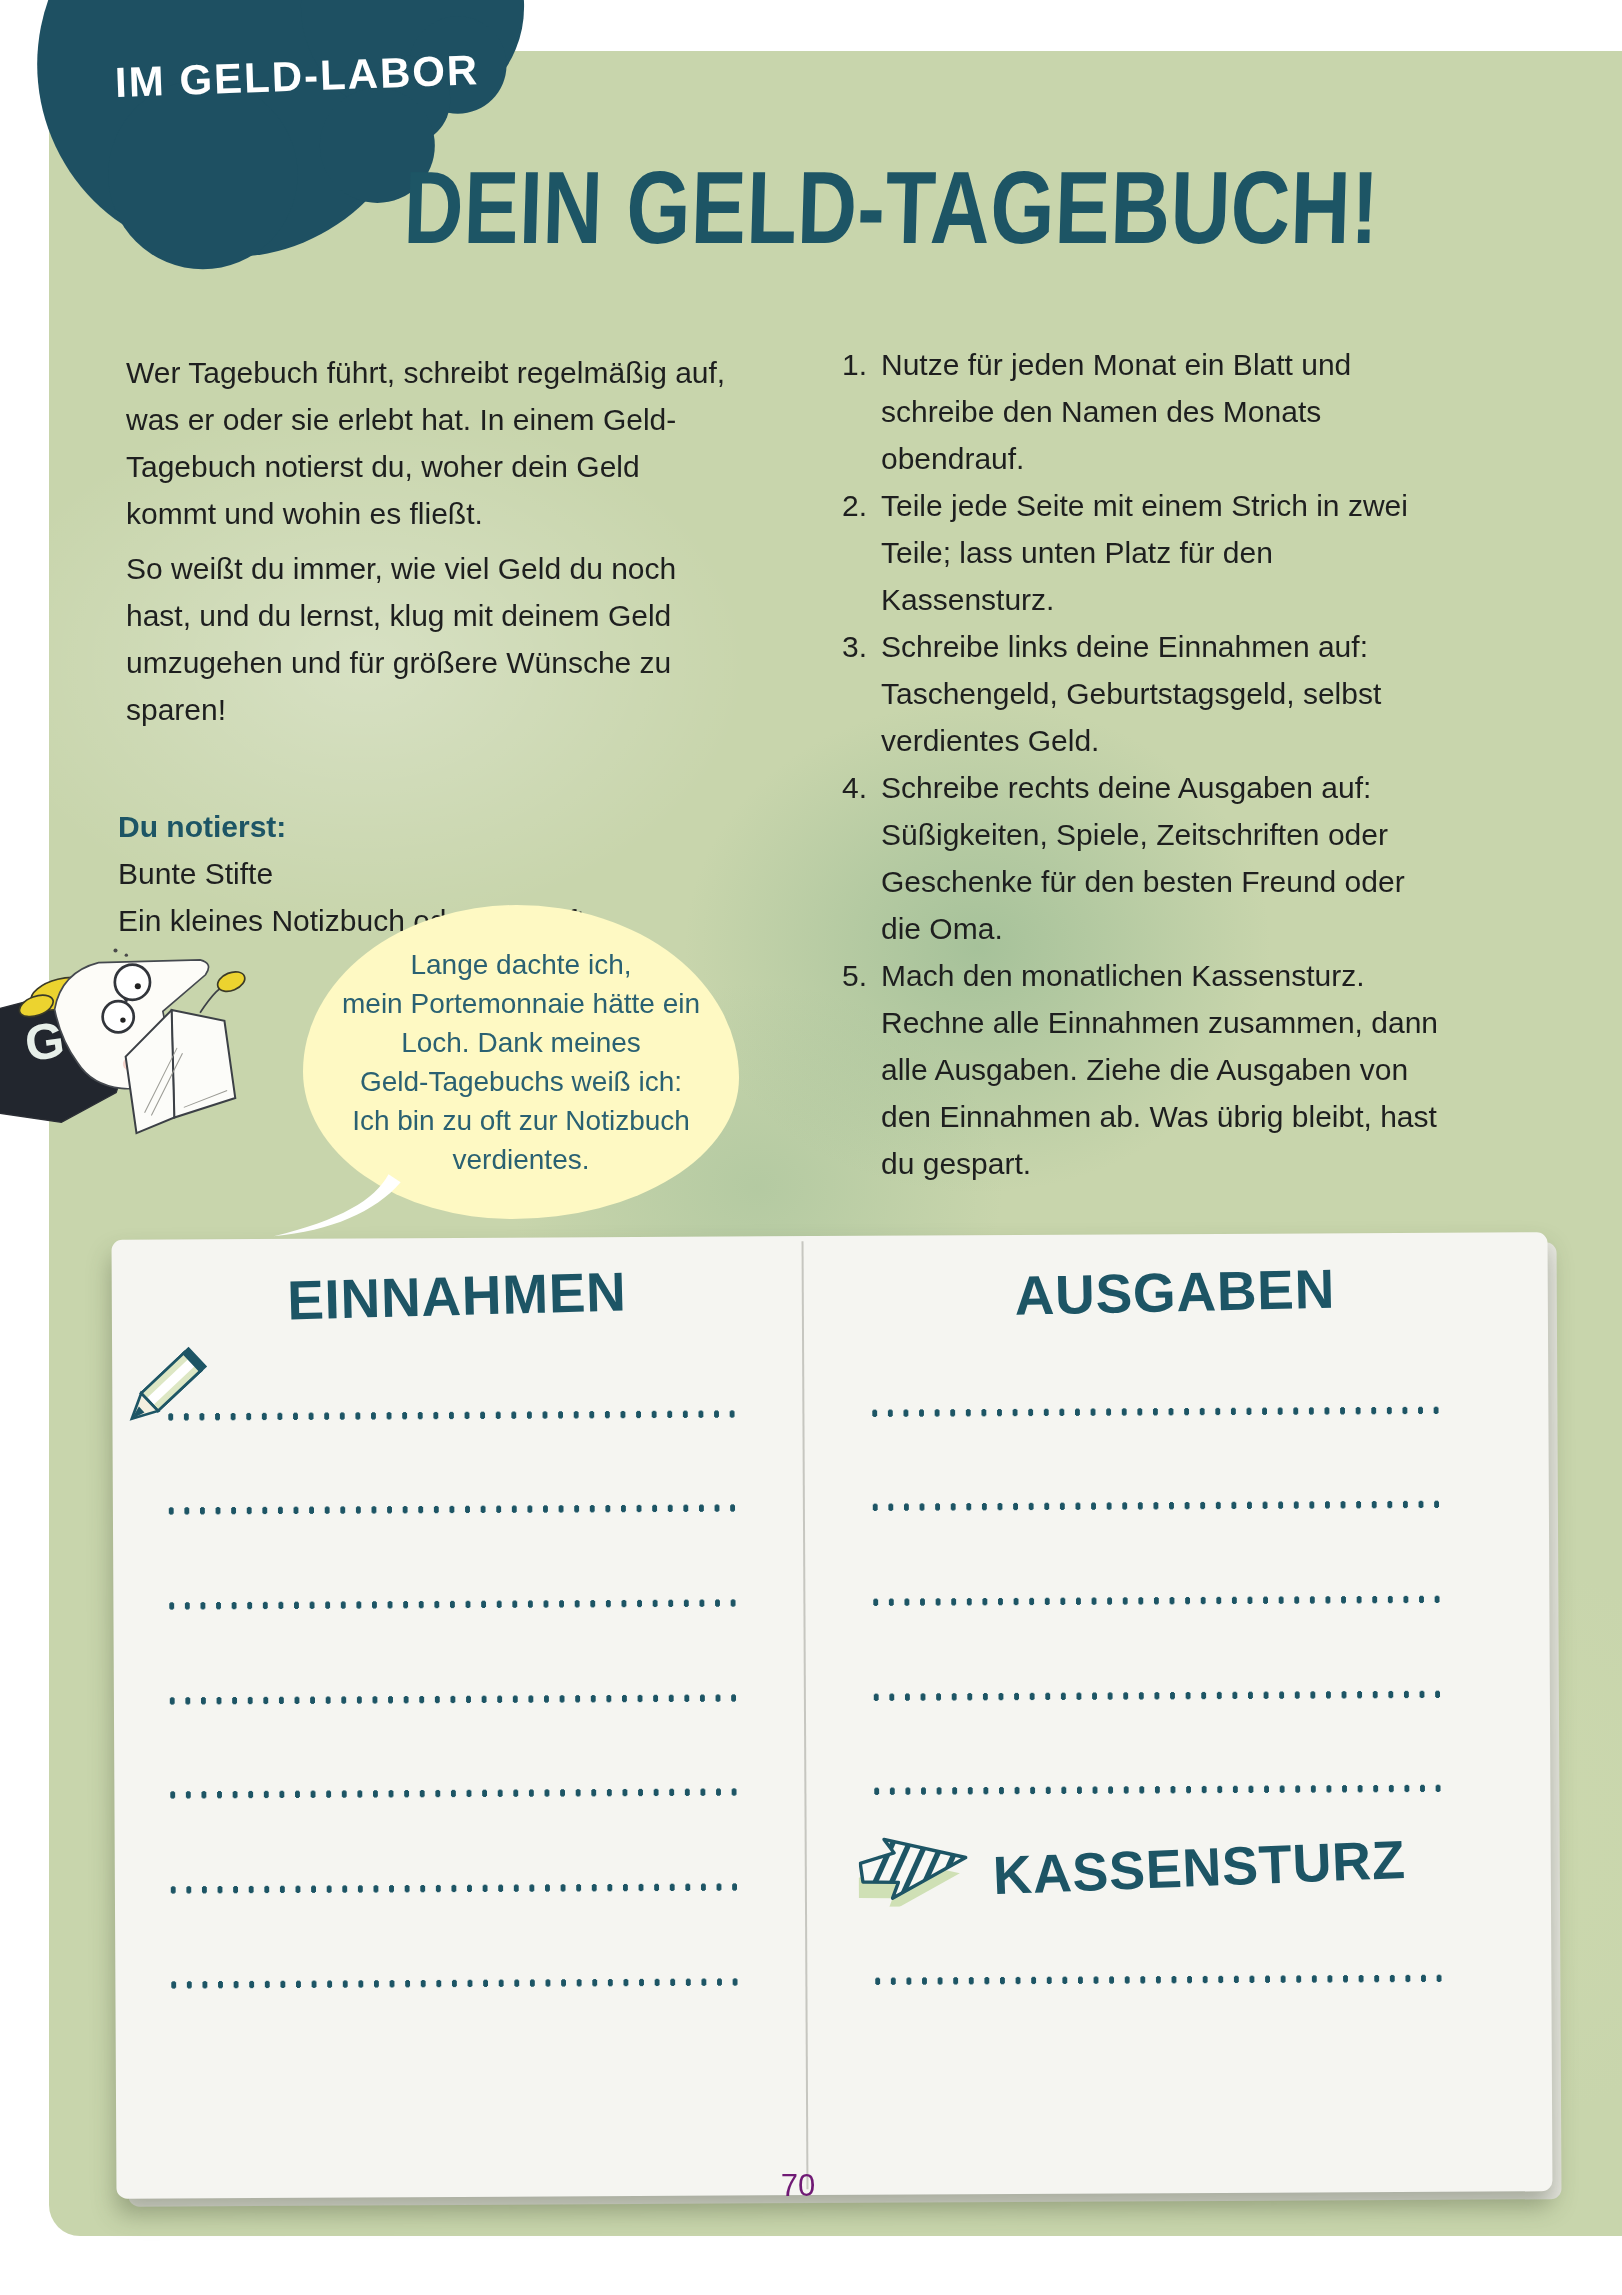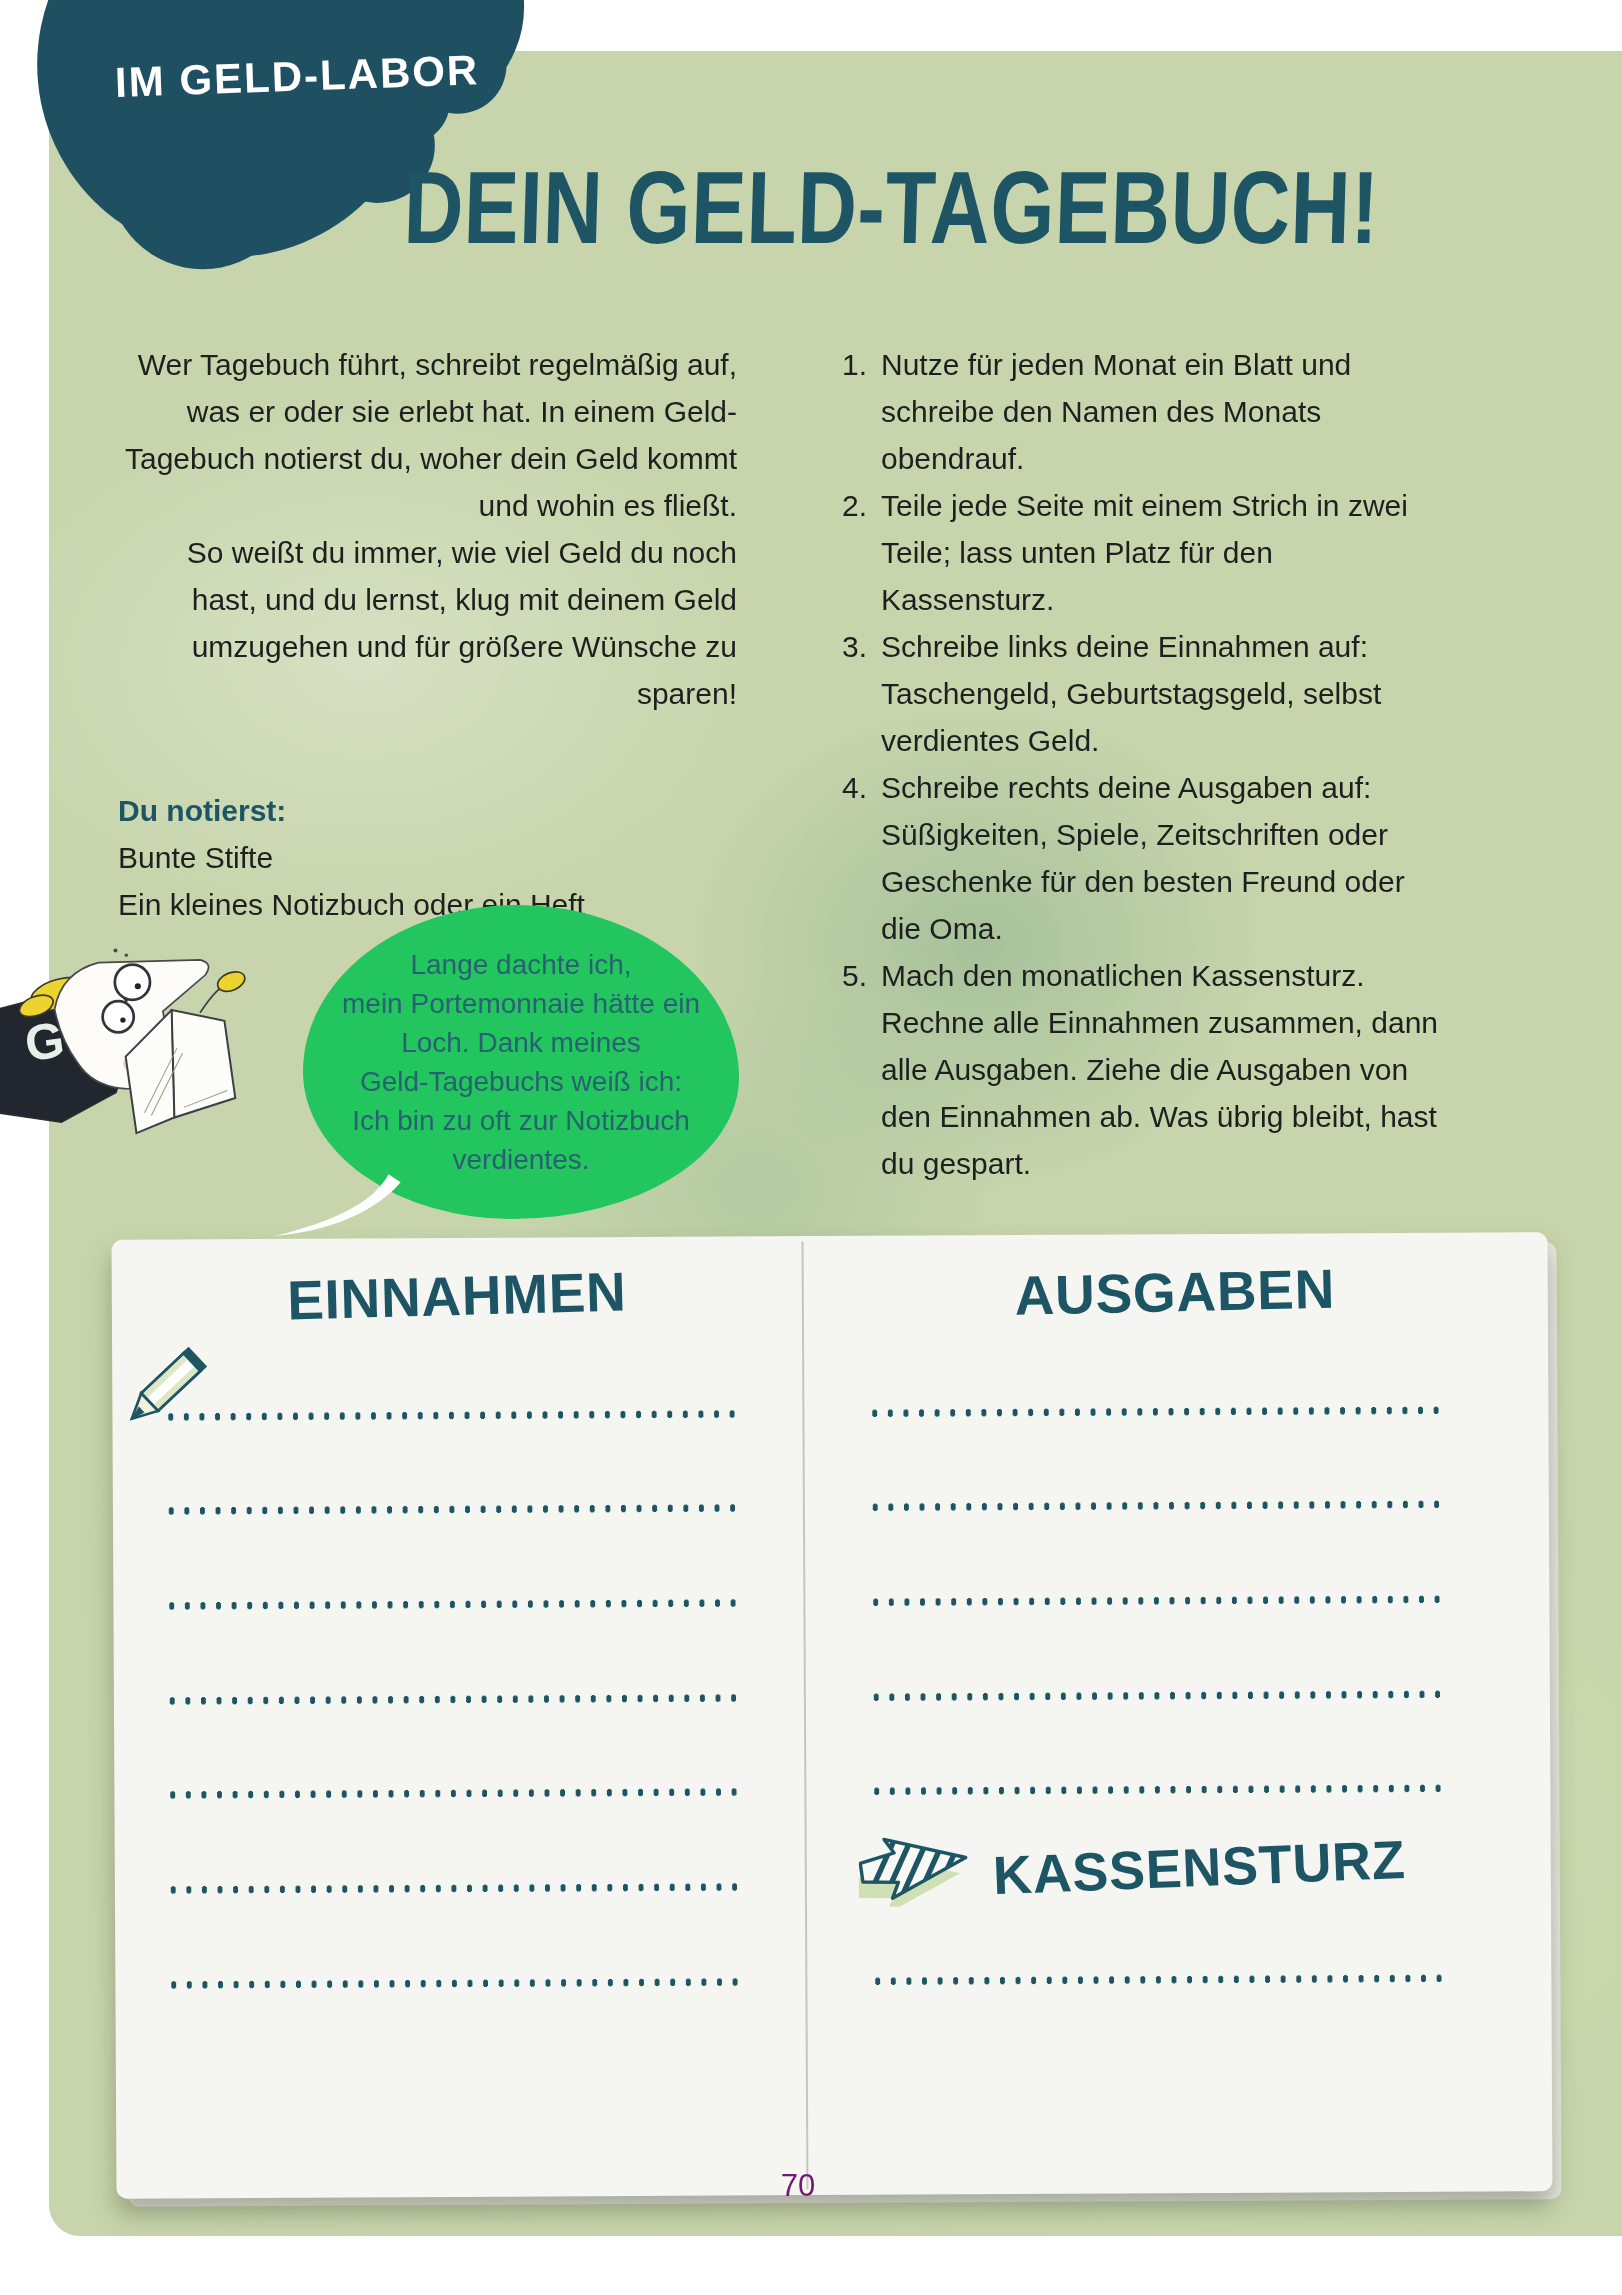--- a/index.html
+++ b/index.html
@@ -20,29 +20,29 @@
   .badge-label{left:115px;top:53px;width:338px;text-align:center;color:#ffffff;
     font-size:42px;font-weight:800;letter-spacing:2px;transform:rotate(-2deg);white-space:nowrap;}
 
   .page-title{left:291px;top:154px;width:1129px;text-align:center;line-height:1.05;
     font-size:103px;font-weight:900;letter-spacing:0.7px;color:var(--teal,#1d5565);
     transform:scaleX(0.8) skewX(-2deg);white-space:nowrap;}
 
   .body-text{font-size:30px;line-height:47px;color:#1e1f1f;}
   .col-left{left:118px;top:341px;width:619px;}
   .col-right{left:842px;top:341px;width:609px;}
-  .col-left p{margin:0;text-align:right;}
+  .col-left p{margin:8px;}
   .heading-teal{color:var(--teal,#1d5565);font-weight:bold;}
   .materials-heading{margin-top:70px;}
   .step{display:flex;}
   .step-num{width:39px;flex:none;}
   .step-text{flex:1;}
 
   
-  .bubble{left:303px;top:905px;width:436px;height:314px;background:#22c55e;
+  .bubble{left:303px;top:905px;width:436px;height:314px;background:#fef9c3;
     border-radius:49% 51% 52% 48% / 53% 55% 45% 47%;}
   .bubble-inner{position:absolute;inset:0;display:flex;flex-direction:column;justify-content:center;
     align-items:center;text-align:center;font-size:28px;line-height:39px;color:#2a6172;font-weight:500;}
   .bubble-tail{left:267px;top:1174px;width:135px;height:68px;}
   .character-svg{left:-2.7px;top:945px;width:260px;height:203px;}
 
   
   .notebook{left:114px;top:1236px;width:1436px;height:959px;transform:rotate(-0.3deg);}
   .nb-back{position:absolute;left:12px;top:9.5px;width:1433px;height:957px;background:#e9e9e2;
     border-radius:10.8px;}

